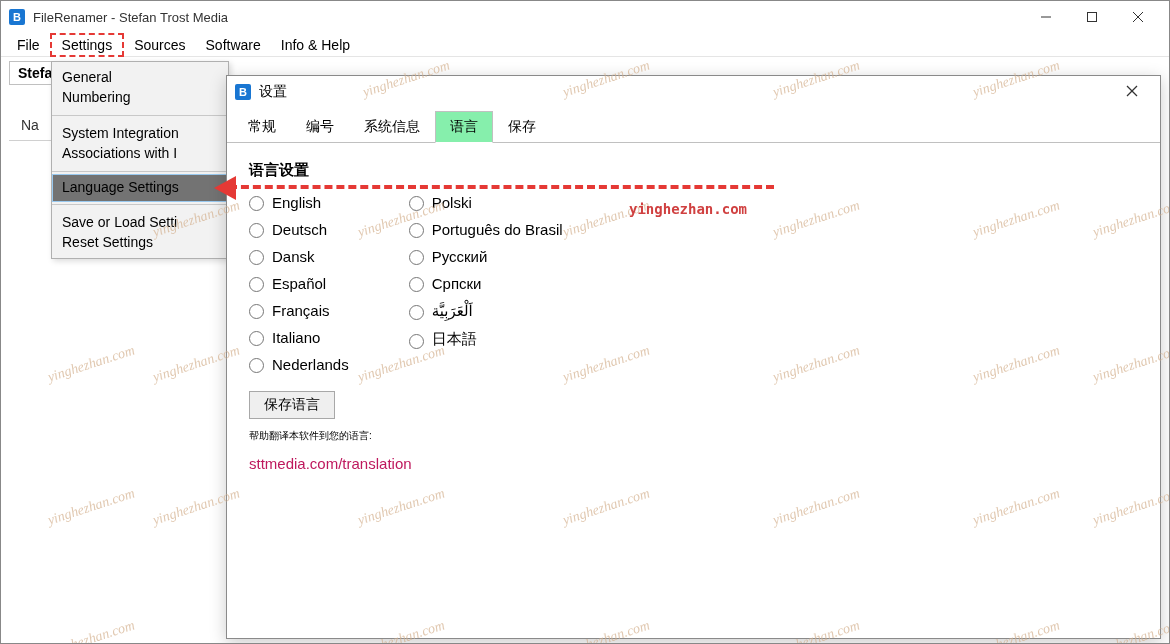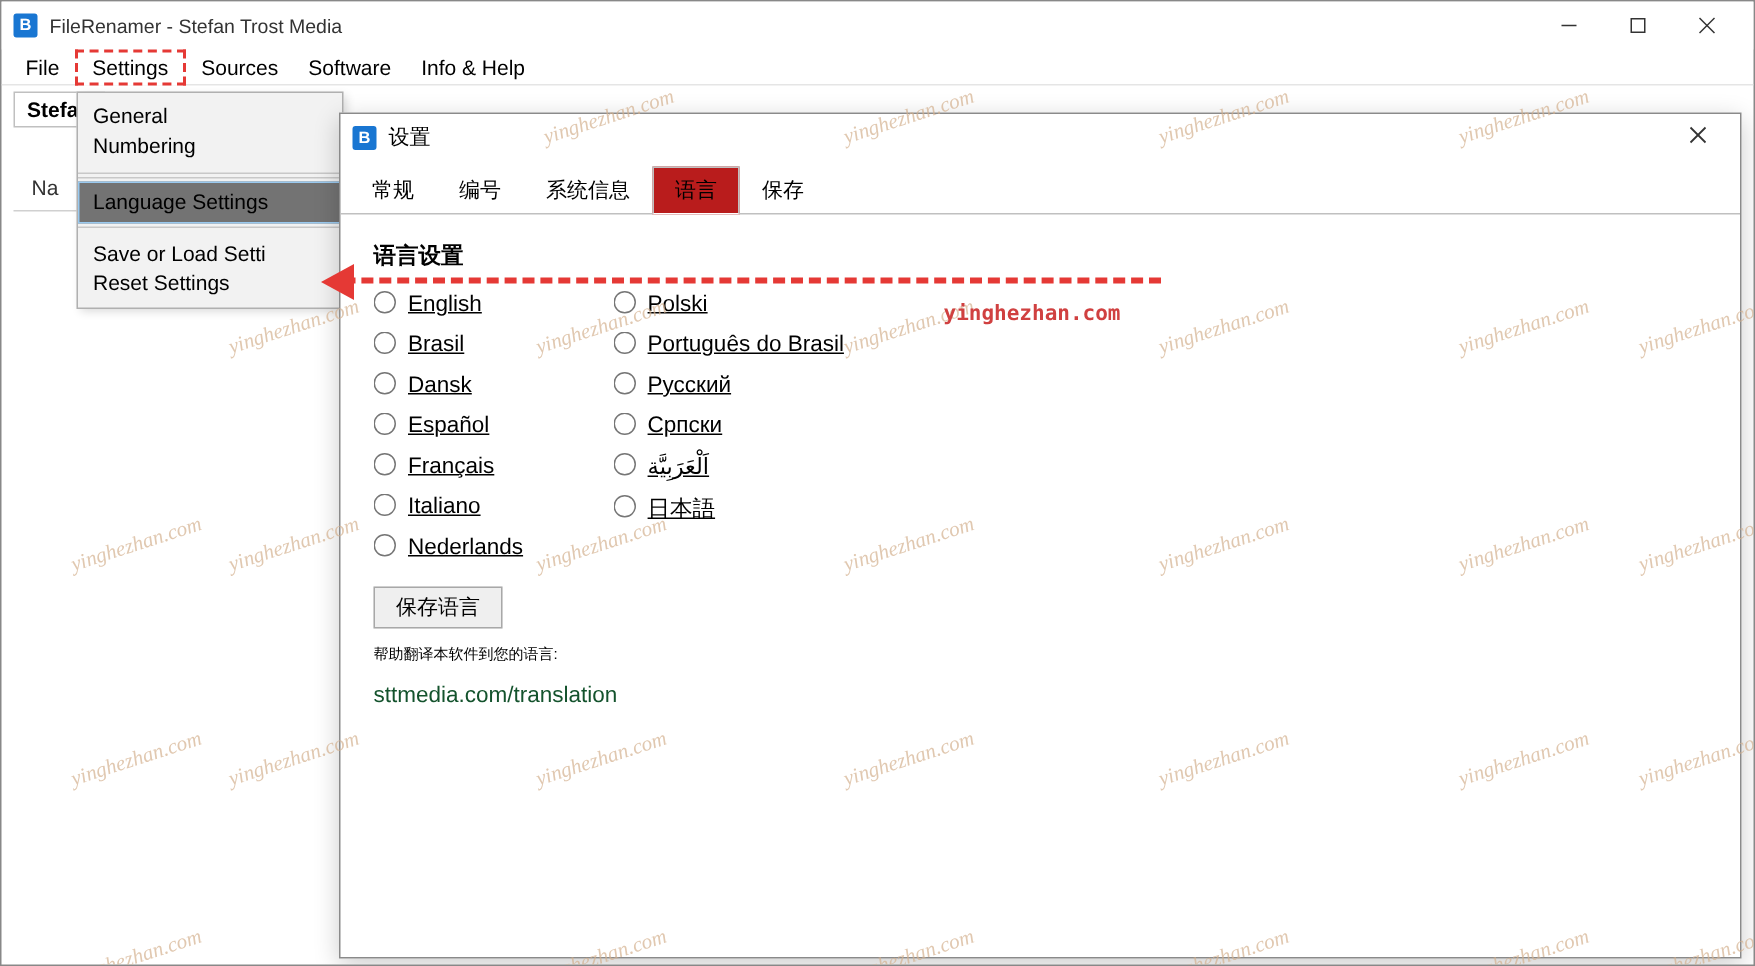--- a/index.html
+++ b/index.html
@@ -33,36 +33,36 @@
 
 
 .dialog { position: absolute; left: 225px; top: 74px; right: 8px; bottom: 4px; background: #fff; border: 1px solid #8a8a8a; box-shadow: 0 4px 16px rgba(0,0,0,0.2); display: flex; flex-direction: column; }
 .dialog .dtbar { display: flex; align-items: center; height: 32px; padding: 0 8px; }
 .dialog .dtbar .app-icon { width: 16px; height: 16px; background: #1976d2; border-radius: 2px; display: inline-flex; align-items: center; justify-content: center; color: #fff; font-size: 11px; font-weight: bold; margin-right: 8px; }
 .dialog .dtbar .title { font-size: 14px; }
 .dialog .dtbar .close { margin-left: auto; width: 40px; text-align: center; cursor: pointer; }
 
 .dialog .tabs { display: flex; border-bottom: 1px solid #c0c0c0; padding-left: 6px; margin-top: 2px; }
 .dialog .tab { padding: 6px 14px; font-size: 14px; cursor: pointer; border: 1px solid transparent; border-bottom: none; position: relative; top: 1px; }
-.dialog .tab.active { background: #b91c1c; border-color: #c0c0c0; border-bottom: 1px solid #fff; }
+.dialog .tab.active { background: #86efac; border-color: #c0c0c0; border-bottom: 1px solid #fff; }
 
 .dialog .body { padding: 18px 22px; font-size: 15px; flex: 1; overflow: auto; }
 .dialog .section-h { font-weight: bold; margin-bottom: 14px; font-size: 15px; }
 
 .lang-grid { display: flex; gap: 60px; }
 .lang-col { display: flex; flex-direction: column; gap: 10px; }
-.radio-row { display: flex; align-items: flex-start; gap: 8px; font-size: 15px; cursor: pointer; text-decoration: underline; }
+.radio-row { display: flex; align-items: flex-end; gap: 8px; font-size: 15px; cursor: pointer; }
 .radio-row input { width: 15px; height: 15px; cursor: pointer; }
 .radio-row.hl { border: 2px dashed #e53935; padding: 3px 6px; margin: -5px -8px; }
 
 .save-btn { margin-top: 18px; padding: 4px 14px; font-size: 14px; background: #efefef; border: 1px solid #a8a8a8; cursor: pointer; }
 
 .miss-h { margin-top: 30px; font-weight: bold; font-size: 15px; }
 .miss-p { margin-top: 10px; font-size: 10px; }
-.miss-link { margin-top: 12px; color: #14532d; font-size: 15px; cursor: pointer; }
+.miss-link { margin-top: 12px; color: #be185d; font-size: 15px; cursor: pointer; }
 
 
 .arrow-line { position: absolute; left: 228px; top: 184px; width: 545px; height: 0; border-top: 4px dashed #e53935; z-index: 50; }
 .arrow-head { position: absolute; left: 213px; top: 175px; width: 0; height: 0; border-right: 22px solid #e53935; border-top: 12px solid transparent; border-bottom: 12px solid transparent; z-index: 51; }
 
 
 .wm { position: absolute; color: #d4b18f; font-size: 14px; font-style: italic; font-family: Georgia, serif; opacity: 0.7; white-space: nowrap; pointer-events: none; }
 .wm-main { position: absolute; left: 628px; top: 200px; color: #d04040; font-size: 14px; font-weight: bold; font-family: monospace; z-index: 52; }
 </style>
 </head>
@@ -99,20 +99,22 @@
     <div class="item">Info &amp; Help</div>
   </div>
 
 <div class="files-hdr">Stefan</div>
 <div class="cols-hdr">Na</div>
 
 <div class="dropdown" id="dropdown">
     <div class="ditem wide">General
 Numbering</div>
     <div class="sep"></div>
+    <div class="ditem wide">System Integration
+Associations with I</div>
     <div class="sep"></div>
     <div class="ditem sel">Language Settings</div>
     <div class="sep"></div>
     <div class="ditem wide">Save or Load Setti
 Reset Settings</div>
   </div>
 
 <div class="dialog">
   <div class="dtbar">
     <span class="app-icon">B</span>
@@ -132,21 +134,21 @@
   <div class="body">
     <div class="section-h">语言设置</div>
     <div class="lang-grid">
       <div class="lang-col" id="lcol1">
           <label class="radio-row">
             <input type="radio" name="lang" style="">
             <span>English</span>
           </label>
           <label class="radio-row">
             <input type="radio" name="lang" style="">
-            <span>Brasil</span>
+            <span>Deutsch</span>
           </label>
           <label class="radio-row">
             <input type="radio" name="lang" style="">
             <span>Dansk</span>
           </label>
           <label class="radio-row">
             <input type="radio" name="lang" style="">
             <span>Español</span>
           </label>
           <label class="radio-row">

